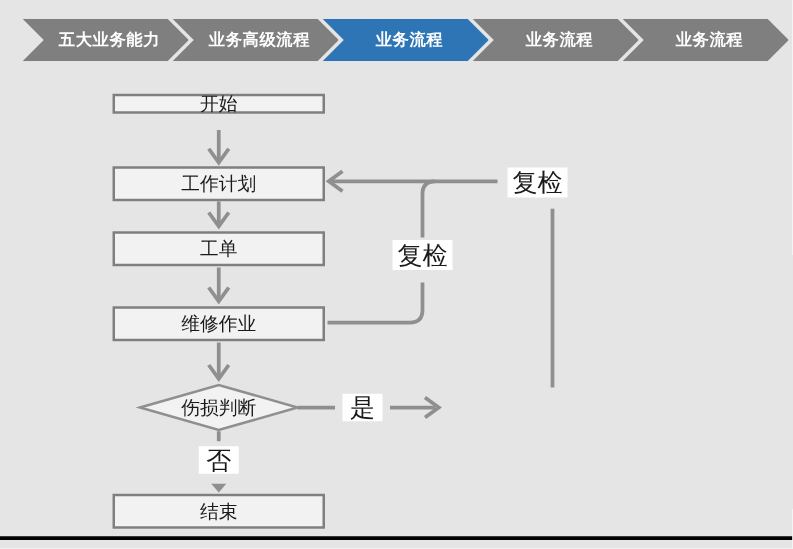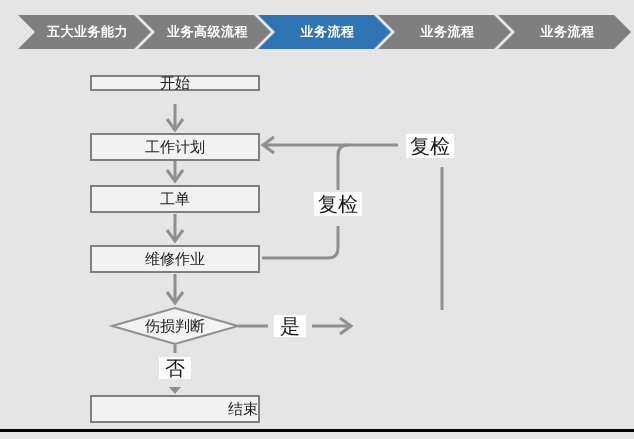--- a/index.html
+++ b/index.html
@@ -21,21 +21,21 @@
   
   .node{
     position:absolute;background:#F2F2F2;border:2px solid #7F7F7F;
     box-sizing:border-box;display:flex;align-items:center;justify-content:center;
     font-size:15px;color:#1a1a1a;
   }
   .n-start{left:90px;top:75px;width:170px;height:16px;}
   .n-plan{left:90px;top:133px;width:170px;height:28px;}
   .n-order{left:90px;top:185px;width:170px;height:28px;}
   .n-inspect{left:90px;top:245px;width:170px;height:28px;}
-  .n-end{left:90px;top:395px;width:170px;height:28px;justify-content:flex-end;}
+  .n-end{left:90px;top:395px;width:170px;height:28px;}
   .n-repair{left:352px;top:310px;width:190px;height:30px;}
   .diamond-label{
     position:absolute;left:115px;top:316px;width:120px;height:20px;
     display:flex;align-items:center;justify-content:center;
     font-size:15px;color:#1a1a1a;
   }
   
   .edge-label{
     position:absolute;font-size:20px;color:#1a1a1a;
     display:flex;align-items:center;justify-content:center;background:#ffffff;

